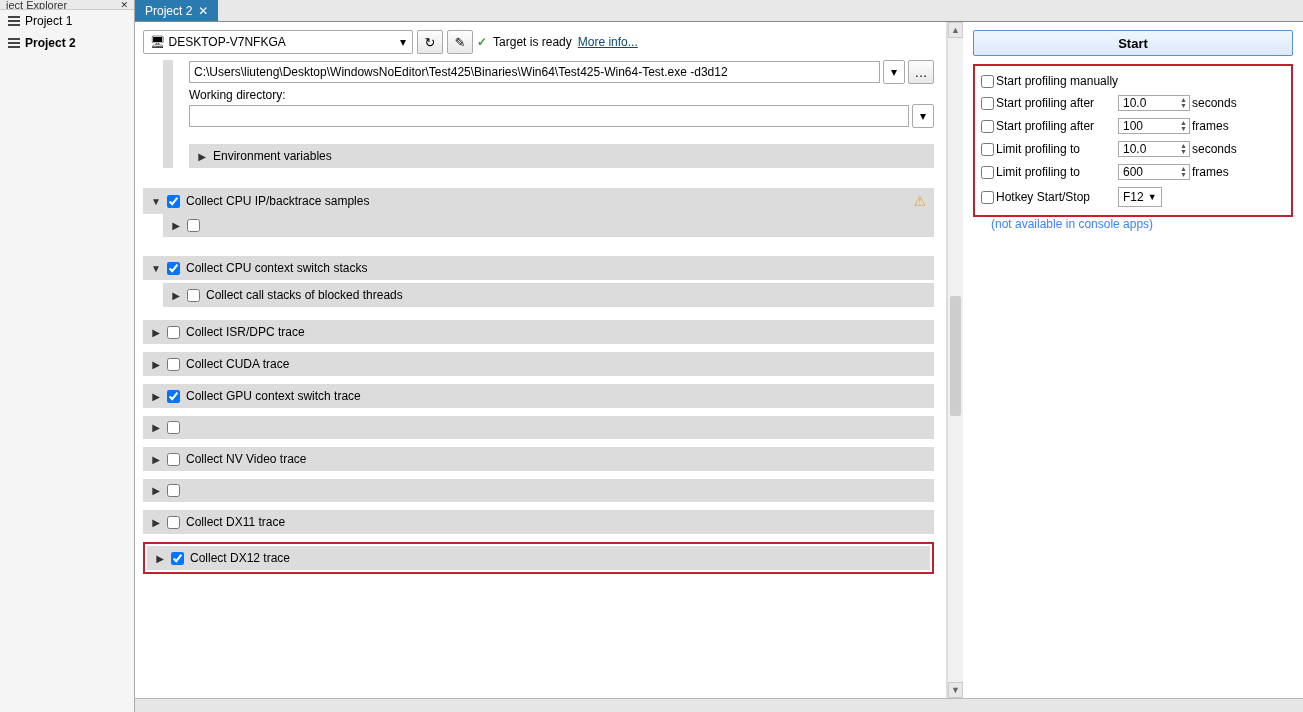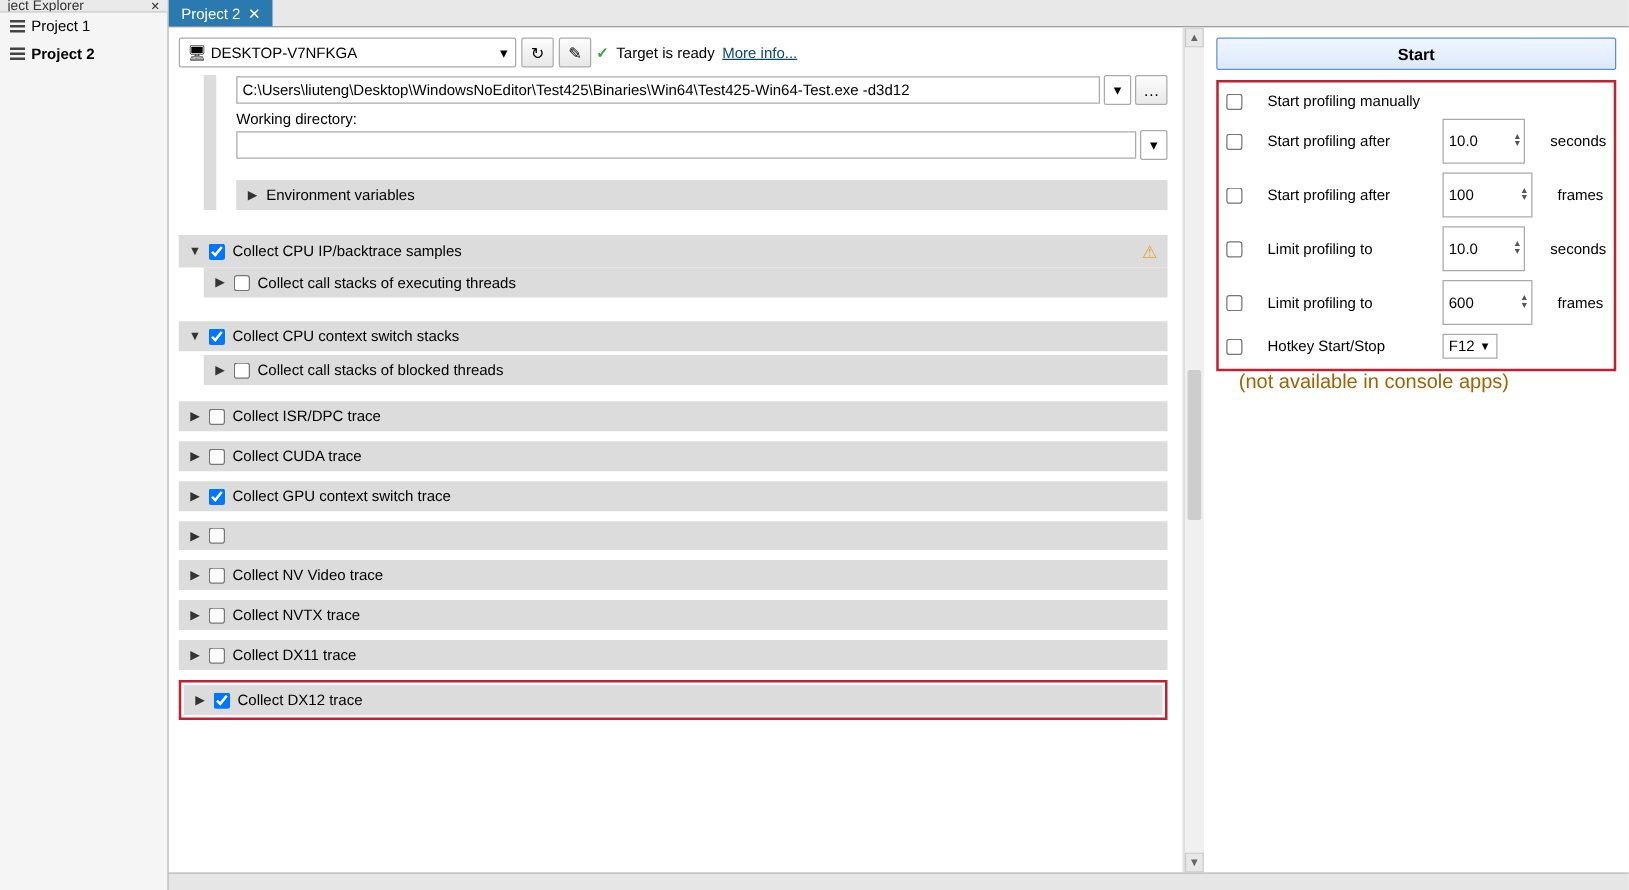--- a/index.html
+++ b/index.html
@@ -54,26 +54,26 @@
 
 .section-body { padding: 6px 8px 6px 34px; margin-left: 0; }
 .sampling-row { display: flex; align-items: center; gap: 8px; }
 .slider-track { width: 130px; height: 4px; background: linear-gradient(#bbb,#ddd); border-radius: 2px; position: relative; }
 .slider-thumb { position: absolute; left: 0; top: -5px; width: 8px; height: 14px; background: linear-gradient(#fff,#ccc); border: 1px solid #888; border-radius: 2px; }
 .warning-text { color: #d97a1c; margin-top: 4px; font-size: 12px; }
 
 
 .start-button { width: 100%; height: 26px; border: 1px solid #5a8fd8; background: linear-gradient(#f0f6ff,#dce9fb); font-weight: bold; font-size: 13px; cursor: pointer; border-radius: 2px; }
 .right-box { border: 2px solid #c02030; padding: 8px 6px; margin-top: 8px; }
-.opt-row { display: flex; align-items: center; gap: 20px; margin-bottom: 7px; font-size: 12px; }
+.opt-row { display: flex; align-items: center; gap: 2px; margin-bottom: 7px; font-size: 12px; }
 .opt-row .opt-label { flex: 0 0 auto; min-width: 120px; }
-.spinner { border: 1px solid #aaa; width: 72px; height: 36px; display: flex; align-items: center; padding: 0 2px 0 4px; background: #fff; justify-content: space-between; }
+.spinner { border: 1px solid #aaa; width: 72px; height: 16px; display: flex; align-items: center; padding: 0 2px 0 4px; background: #fff; justify-content: space-between; }
 .spinner-btns { display: flex; flex-direction: column; line-height: 6px; font-size: 7px; color: #555; }
 .hotkey-select { border: 1px solid #aaa; background: #fff; padding: 1px 4px; display: flex; align-items: center; gap: 4px; height: 20px; }
-.note { font-size: 16px; color: #a16207; margin-left: 18px; }
+.note { font-size: 12px; color: #3b82f6; margin-left: 18px; }
 
 .highlight-box { border: 2px solid #c02030; }
 
 
 .scrollbar-fake { width: 16px; background: #f0f0f0; border-left: 1px solid #ddd; display: flex; flex-direction: column; }
 .scroll-arrow { height: 16px; background: #e8e8e8; border: 1px solid #ccc; font-size: 9px; text-align: center; line-height: 14px; color: #666; }
 .scroll-track { flex: 1; background: #f0f0f0; position: relative; }
 .scroll-thumb { position: absolute; left: 2px; right: 2px; top: 40%; height: 120px; background: #cdcdcd; border-radius: 2px; }
 
 .bottom-bar { height: 14px; background: #e6e6e6; border-top: 1px solid #bbb; }
@@ -159,21 +159,20 @@
         <div class="section">
           <div class="section-header">
             <span class="tri">▼</span>
             <input type="checkbox" class="chk" checked="" style="">
             <span class="section-label">Collect CPU IP/backtrace samples</span>
             <span class="warn-icon">⚠</span>
           </div>
           <div class="section-header sub">
             <span class="tri">▶</span>
             <input type="checkbox" class="chk" style="">
-            <span class="section-label">Collect call stacks of executing threads</span>
           </div>
         </div>
 
         <div style="height:16px"></div>
 
         <div class="section">
           <div class="section-header">
             <span class="tri">▼</span>
             <input type="checkbox" class="chk" checked="" style="">
             <span class="section-label">Collect CPU context switch stacks</span>
@@ -212,21 +211,20 @@
         <div style="height:8px"></div>
         <div class="section-header">
           <span class="tri">▶</span>
           <input type="checkbox" class="chk" style="">
           <span class="section-label">Collect NV Video trace</span>
         </div>
         <div style="height:8px"></div>
         <div class="section-header">
           <span class="tri">▶</span>
           <input type="checkbox" class="chk" style="">
-          <span class="section-label">Collect NVTX trace</span>
         </div>
         <div style="height:8px"></div>
         <div class="section-header">
           <span class="tri">▶</span>
           <input type="checkbox" class="chk" style="">
           <span class="section-label">Collect DX11 trace</span>
         </div>
         <div style="height:8px"></div>
         <div class="highlight-box" style="padding:2px;">
           <div class="section-header">

